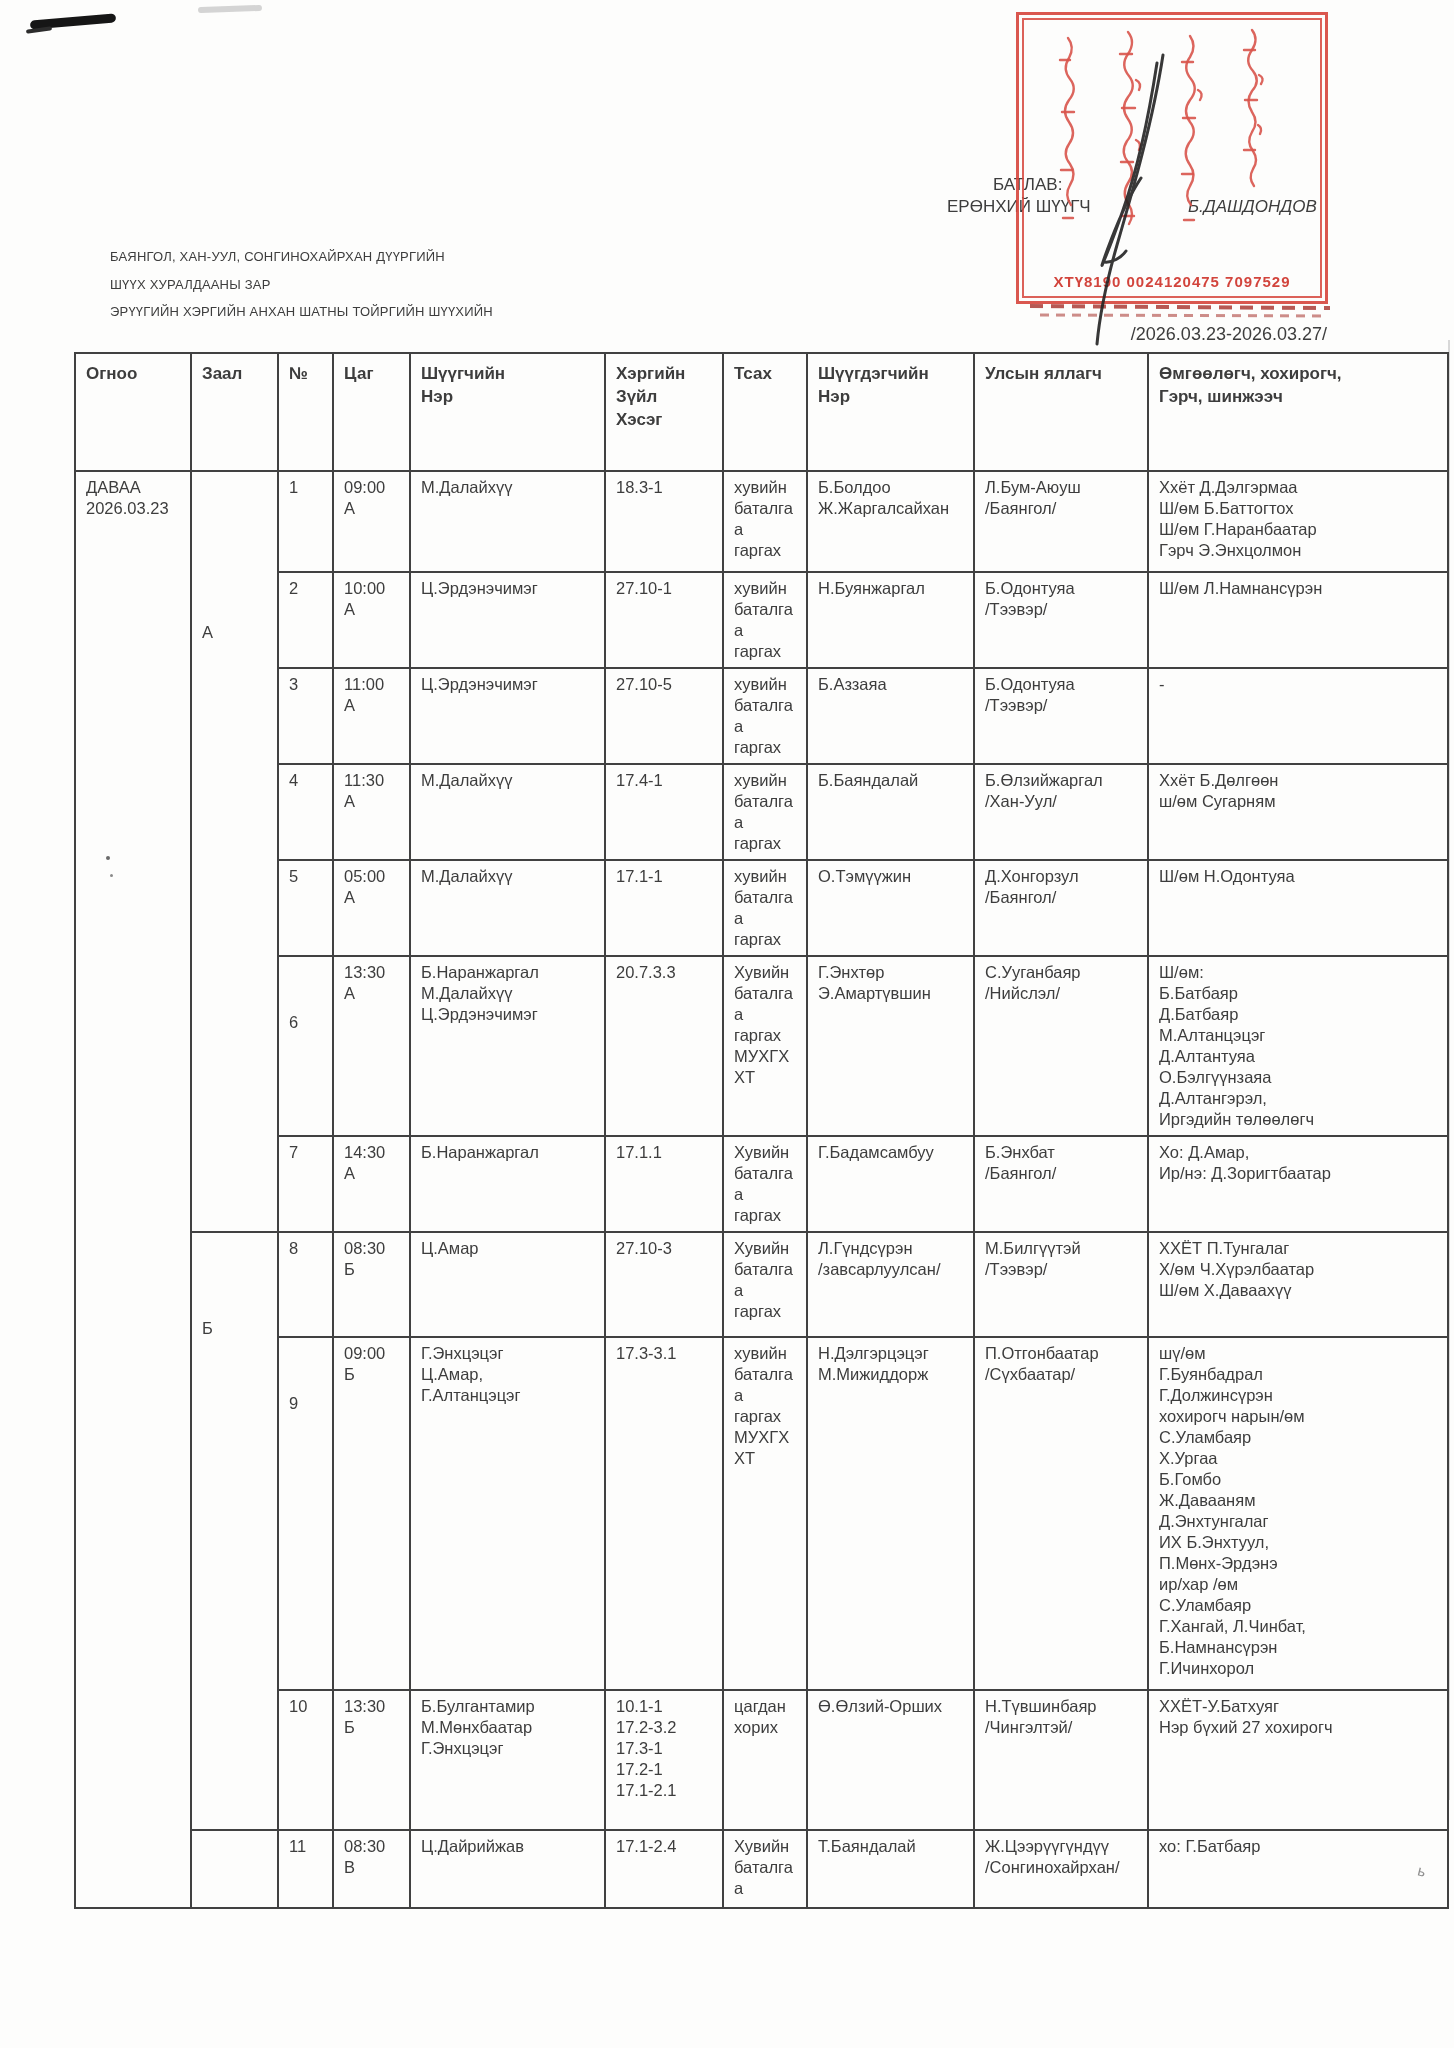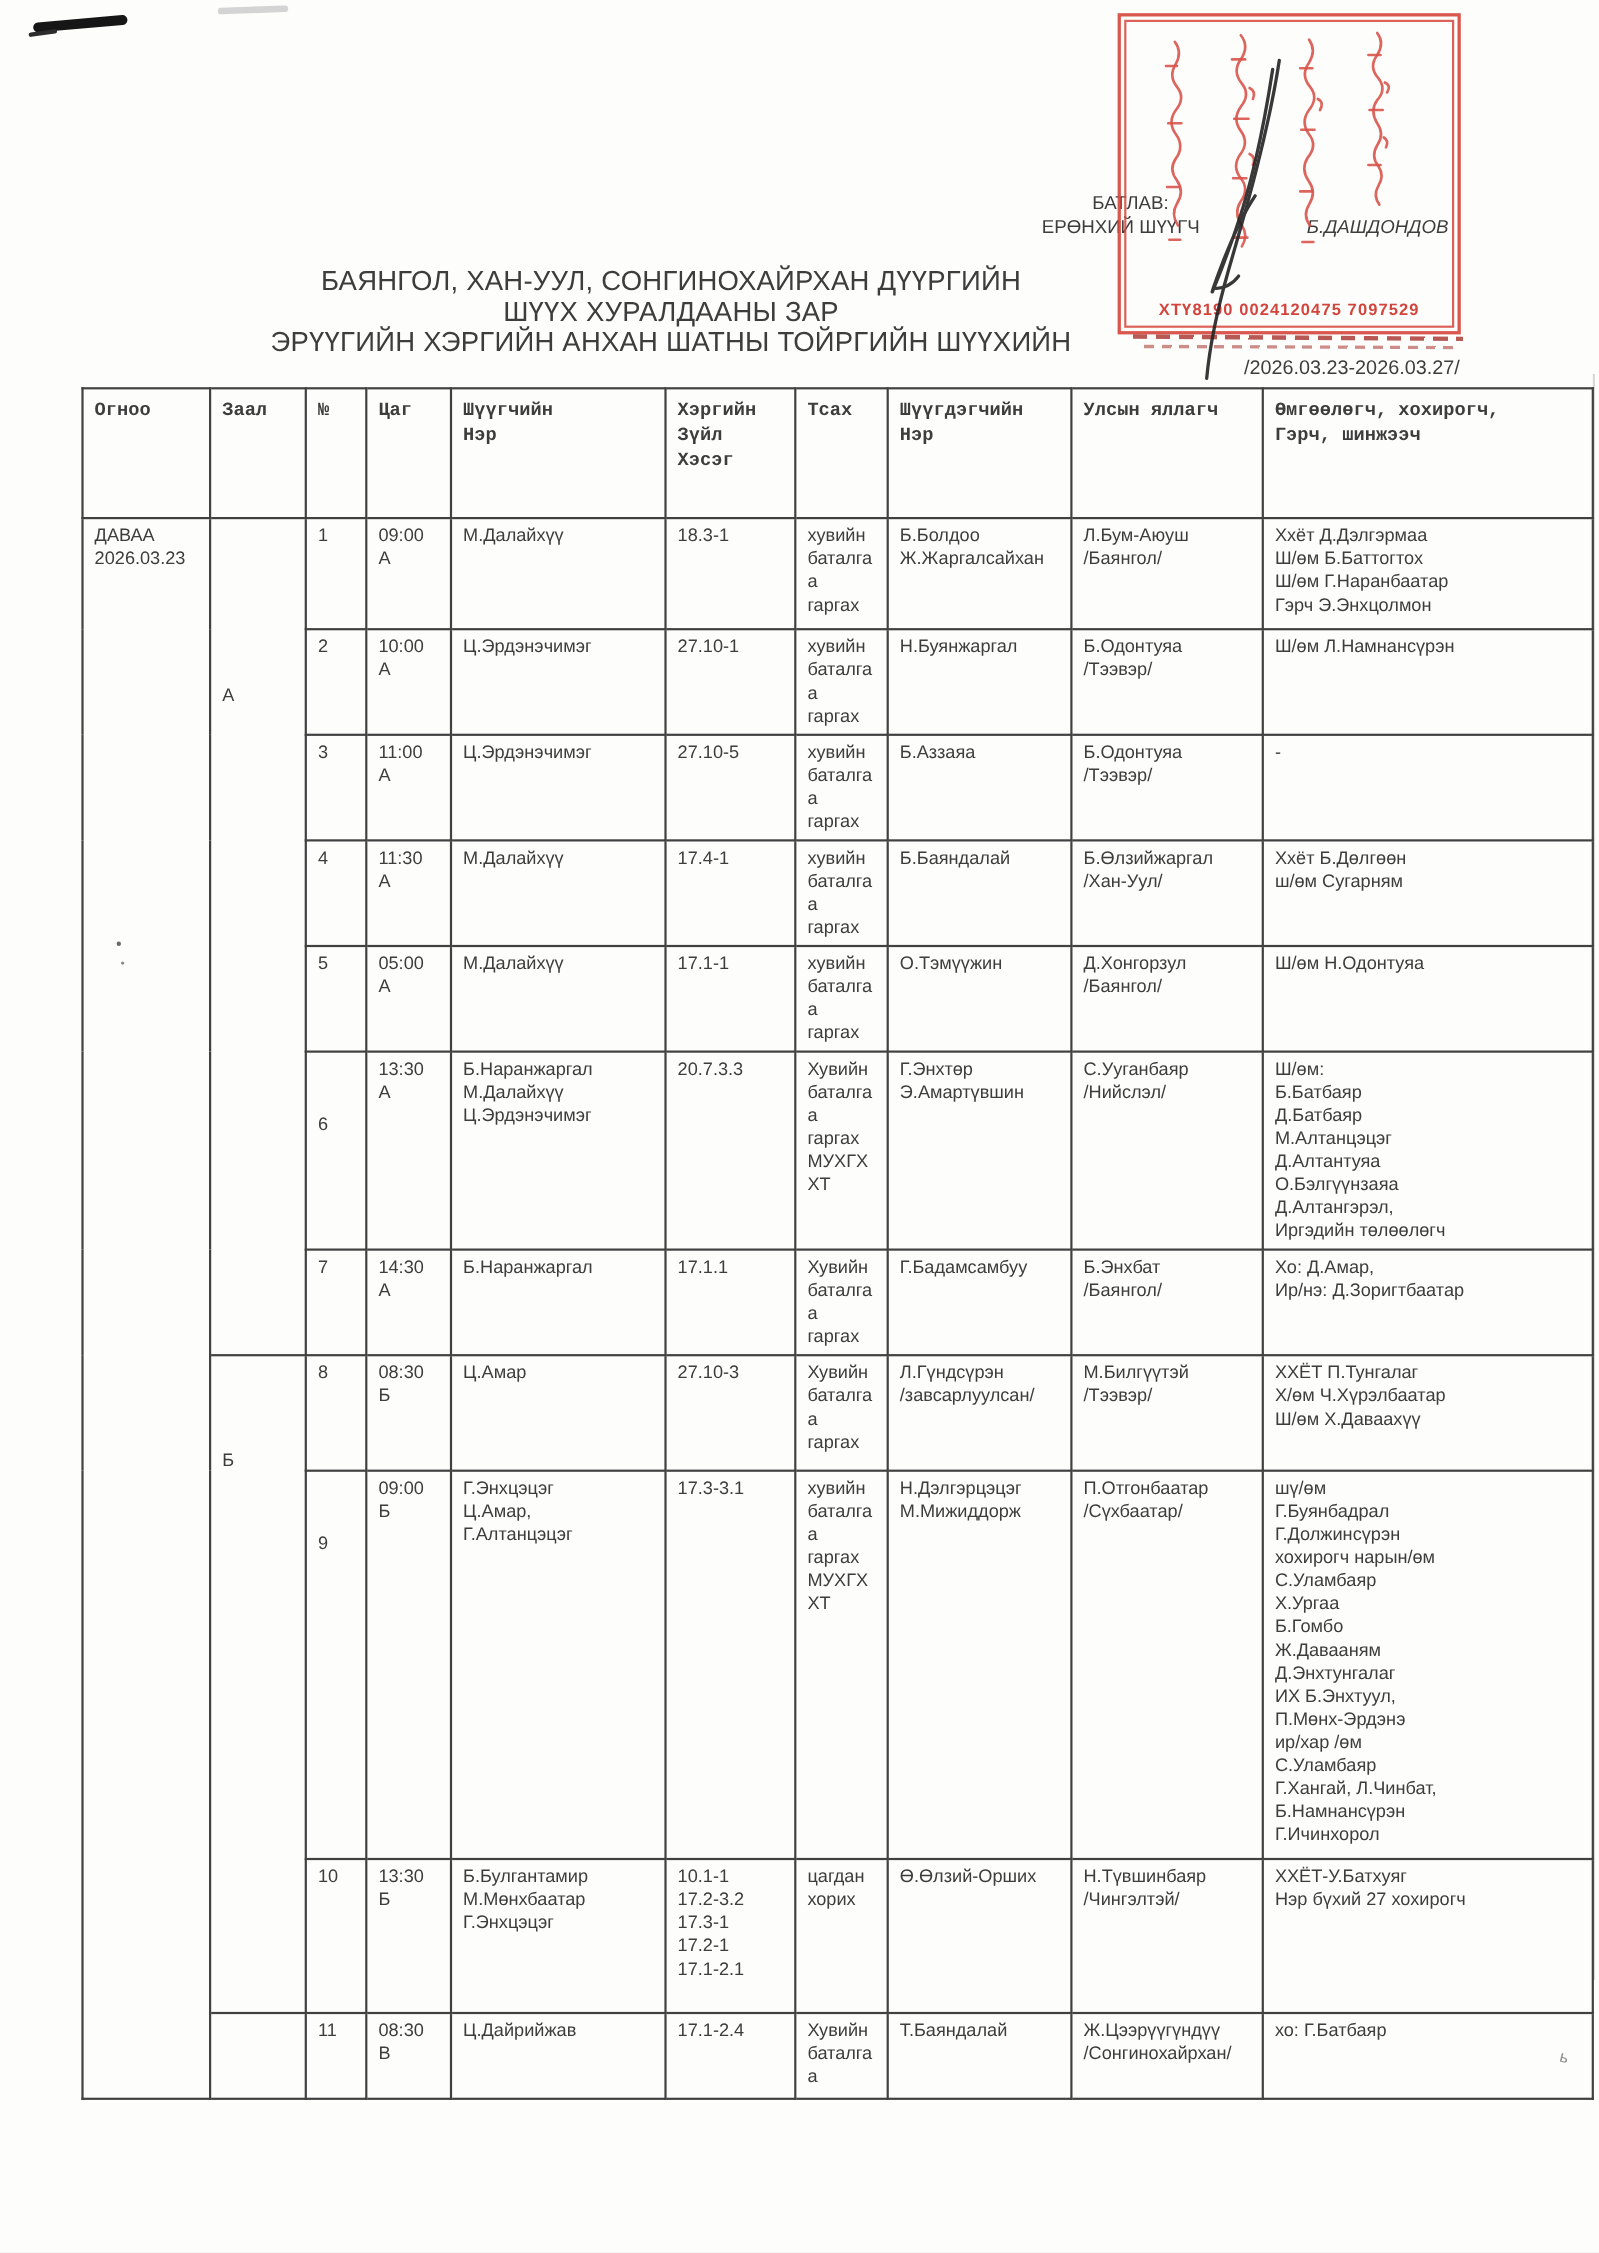--- a/index.html
+++ b/index.html
@@ -16,21 +16,21 @@
   .dot-a{position:absolute;left:106px;top:856px;width:4px;height:4px;background:#6a6a6a;border-radius:50%;}
   .dot-b{position:absolute;left:110px;top:874px;width:3px;height:3px;background:#8a8a8a;border-radius:50%;}
   .corner-mark{position:absolute;left:1418px;top:1862px;font-size:15px;color:#8f8f8f;transform:rotate(14deg);}
 
   
   .approve-label{position:absolute;left:993px;top:175px;font-size:17px;}
   .approve-role{position:absolute;left:947px;top:197px;font-size:17px;}
   .approve-name{position:absolute;left:1188px;top:197px;font-size:17px;font-style:italic;}
 
   
-  .title{position:absolute;left:110px;top:243px;width:1000px;text-align:center;font-size:25px;line-height:27.5px;letter-spacing:.2px;}
+  .title{position:absolute;left:110px;top:243px;width:1000px;text-align:left;font-size:13px;line-height:27.5px;letter-spacing:.2px;}
   .date-range{position:absolute;right:127px;top:324px;font-size:18px;}
 
   
   .stamp{position:absolute;left:1016px;top:12px;width:312px;height:292px;border:3px solid rgba(214,69,60,.9);padding:3px;box-sizing:border-box;}
   .stamp-inner{width:100%;height:100%;border:2px solid rgba(214,69,60,.85);box-sizing:border-box;position:relative;}
   .stamp-serial{position:absolute;left:0;right:0;bottom:6px;text-align:center;font-size:15px;font-weight:bold;letter-spacing:1px;color:rgba(208,58,50,.95);white-space:nowrap;}
   .stamp-script{position:absolute;left:0;top:0;}
   .stamp-smear1{position:absolute;left:1030px;top:305px;width:300px;height:4px;transform:rotate(.4deg);
     background:repeating-linear-gradient(90deg,rgba(165,48,42,.8) 0 13px,transparent 13px 21px);}
   .stamp-smear2{position:absolute;left:1040px;top:314px;width:288px;height:3px;transform:rotate(.2deg);
@@ -38,21 +38,21 @@
   .signature-svg{position:absolute;left:0;top:0;pointer-events:none;}
 
   
   .schedule{position:absolute;left:74px;top:352px;}
   table.grid{border-collapse:collapse;table-layout:fixed;width:1373px;}
   table.grid td,table.grid th{
     border:2px solid #414141;vertical-align:top;
     font-size:16.5px;line-height:21px;padding:5px 6px 5px 10px;
     white-space:pre-line;word-wrap:break-word;text-align:left;font-weight:normal;color:#3d3d3d;
   }
-  table.grid th{font-weight:bold;font-size:17px;line-height:23px;padding-top:8px;font-family:Liberation Mono, monospace;}
+  table.grid th{font-weight:bold;font-size:17px;line-height:23px;padding-top:8px;}
   td.c-no{text-align:center;vertical-align:middle;}
   td.c-no.top{vertical-align:top;padding-top:55px;}
   td.c-time{text-align:center;}
   td.c-day{vertical-align:top;padding-top:290px;font-weight:bold;padding-left:12px;}
   td.c-hall{text-align:center;}
   td.c-hall.hall-a{padding-top:150px;}
   td.c-hall.hall-b{padding-top:85px;}
 </style>
 </head>
 <body>

